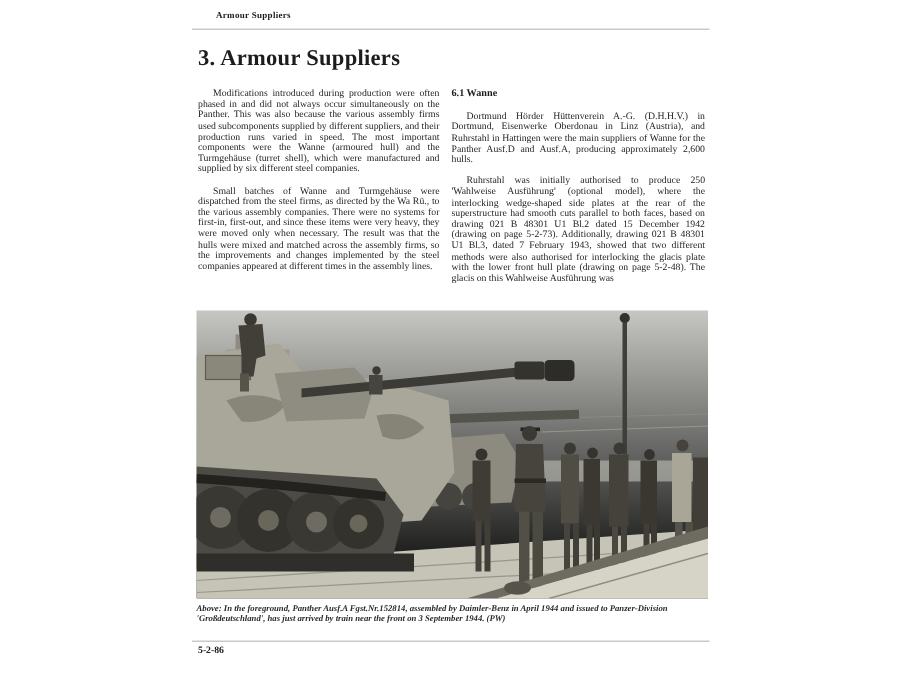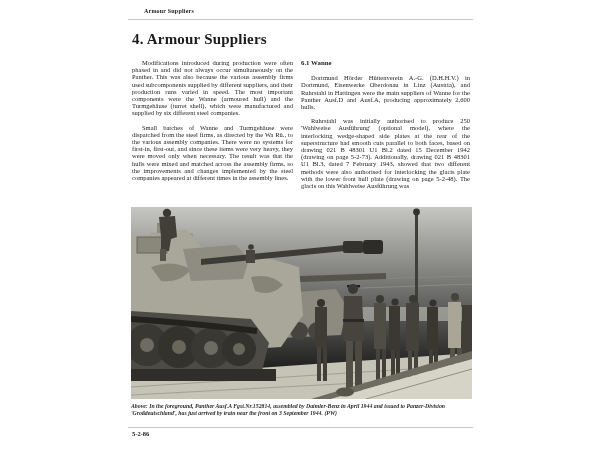--- a/index.html
+++ b/index.html
@@ -57,21 +57,21 @@
   }
 </style>
 </head>
 <body>
 
 <div class="sheet">
 
   <div class="running-head">Armour Suppliers</div>
   <div class="head-rule"></div>
 
-  <h1 class="chapter-title">4. Armour Suppliers</h1>
+  <h1 class="chapter-title">3. Armour Suppliers</h1>
 
   <div class="col col-left">
     <p>Modifications introduced during production were often phased in and did not always occur simultaneously on the Panther. This was also because the various assembly firms used subcomponents supplied by different suppliers, and their production runs varied in speed. The most important components were the Wanne (armoured hull) and the Turmgehäuse (turret shell), which were manufactured and supplied by six different steel companies.</p>
     <p>Small batches of Wanne and Turmgehäuse were dispatched from the steel firms, as directed by the Wa Rü., to the various assembly companies. There were no systems for first-in, first-out, and since these items were very heavy, they were moved only when necessary. The result was that the hulls were mixed and matched across the assembly firms, so the improvements and changes implemented by the steel companies appeared at different times in the assembly lines.</p>
   </div>
 
   <div class="col col-right">
     <h2 class="section-heading">6.1 Wanne</h2>
     <p>Dortmund Hörder Hüttenverein A.-G. (D.H.H.V.) in Dortmund, Eisenwerke Oberdonau in Linz (Austria), and Ruhrstahl in Hattingen were the main suppliers of Wanne for the Panther Ausf.D and Ausf.A, producing approximately 2,600 hulls.</p>
     <p>Ruhrstahl was initially authorised to produce 250 'Wahlweise Ausführung' (optional model), where the interlocking wedge-shaped side plates at the rear of the superstructure had smooth cuts parallel to both faces, based on drawing 021 B 48301 U1 Bl.2 dated 15 December 1942 (drawing on page 5-2-73). Additionally, drawing 021 B 48301 U1 Bl.3, dated 7 February 1943, showed that two different methods were also authorised for interlocking the glacis plate with the lower front hull plate (drawing on page 5-2-48). The glacis on this Wahlweise Ausführung was</p>

